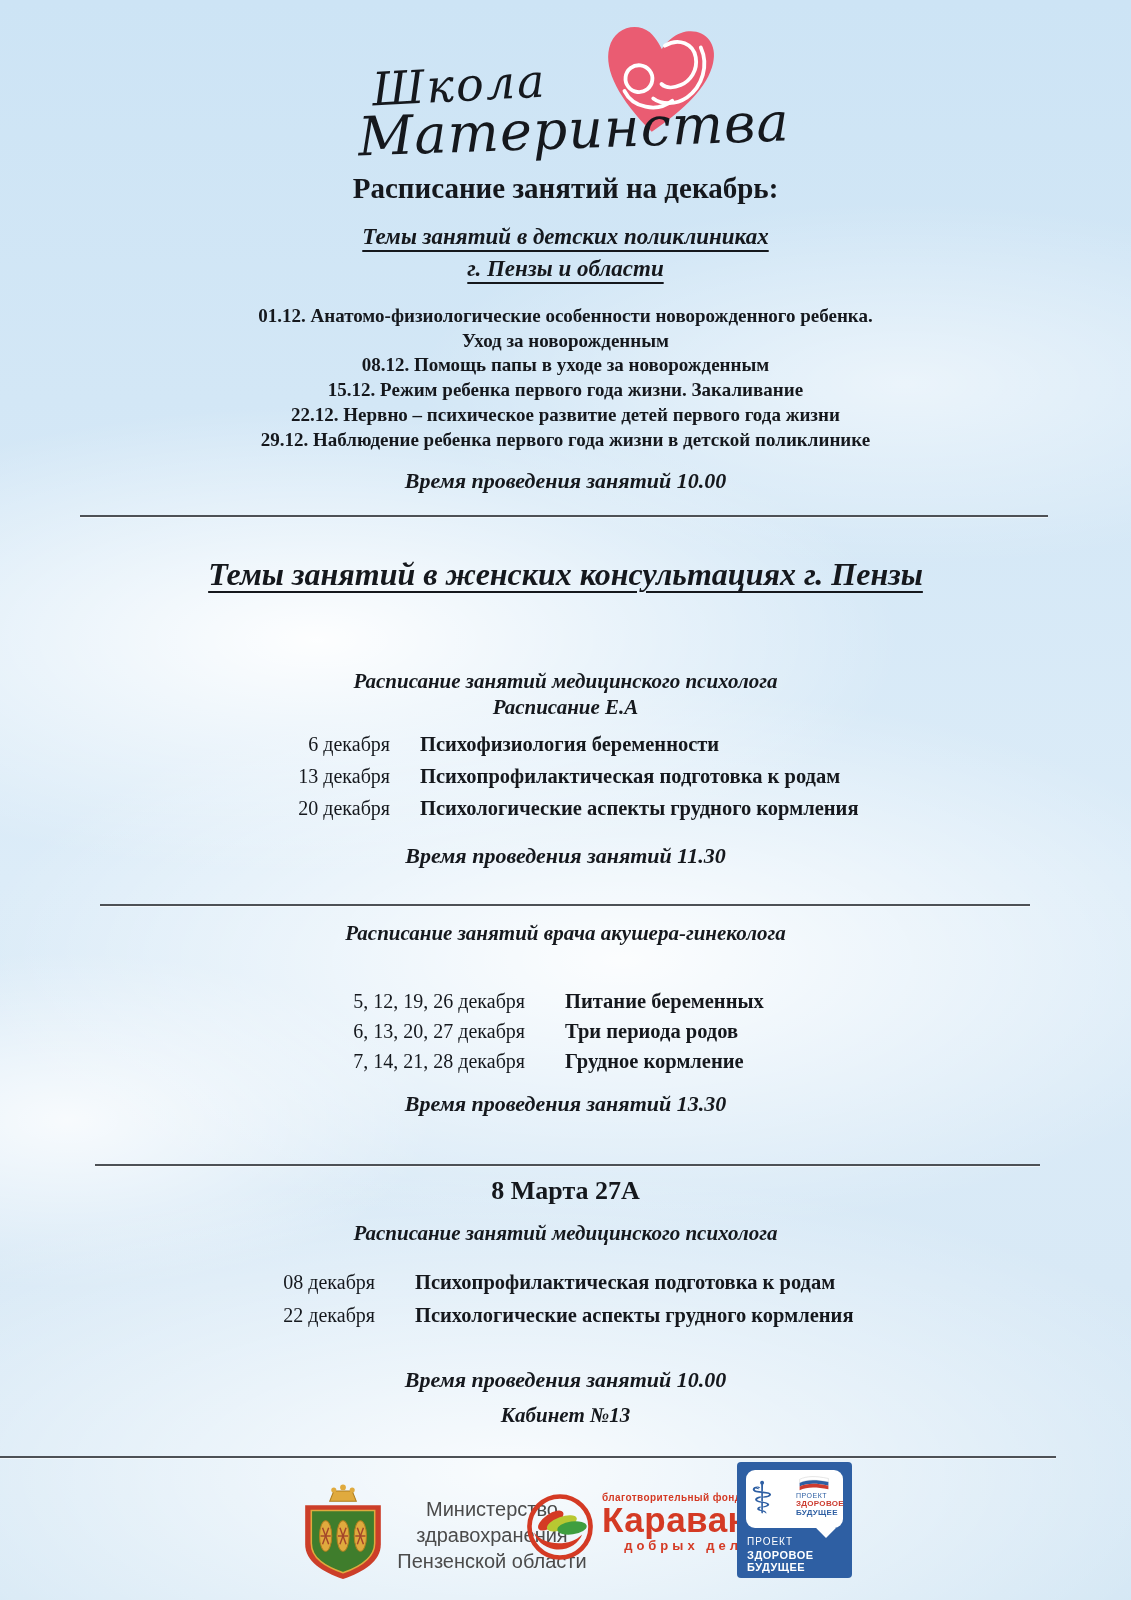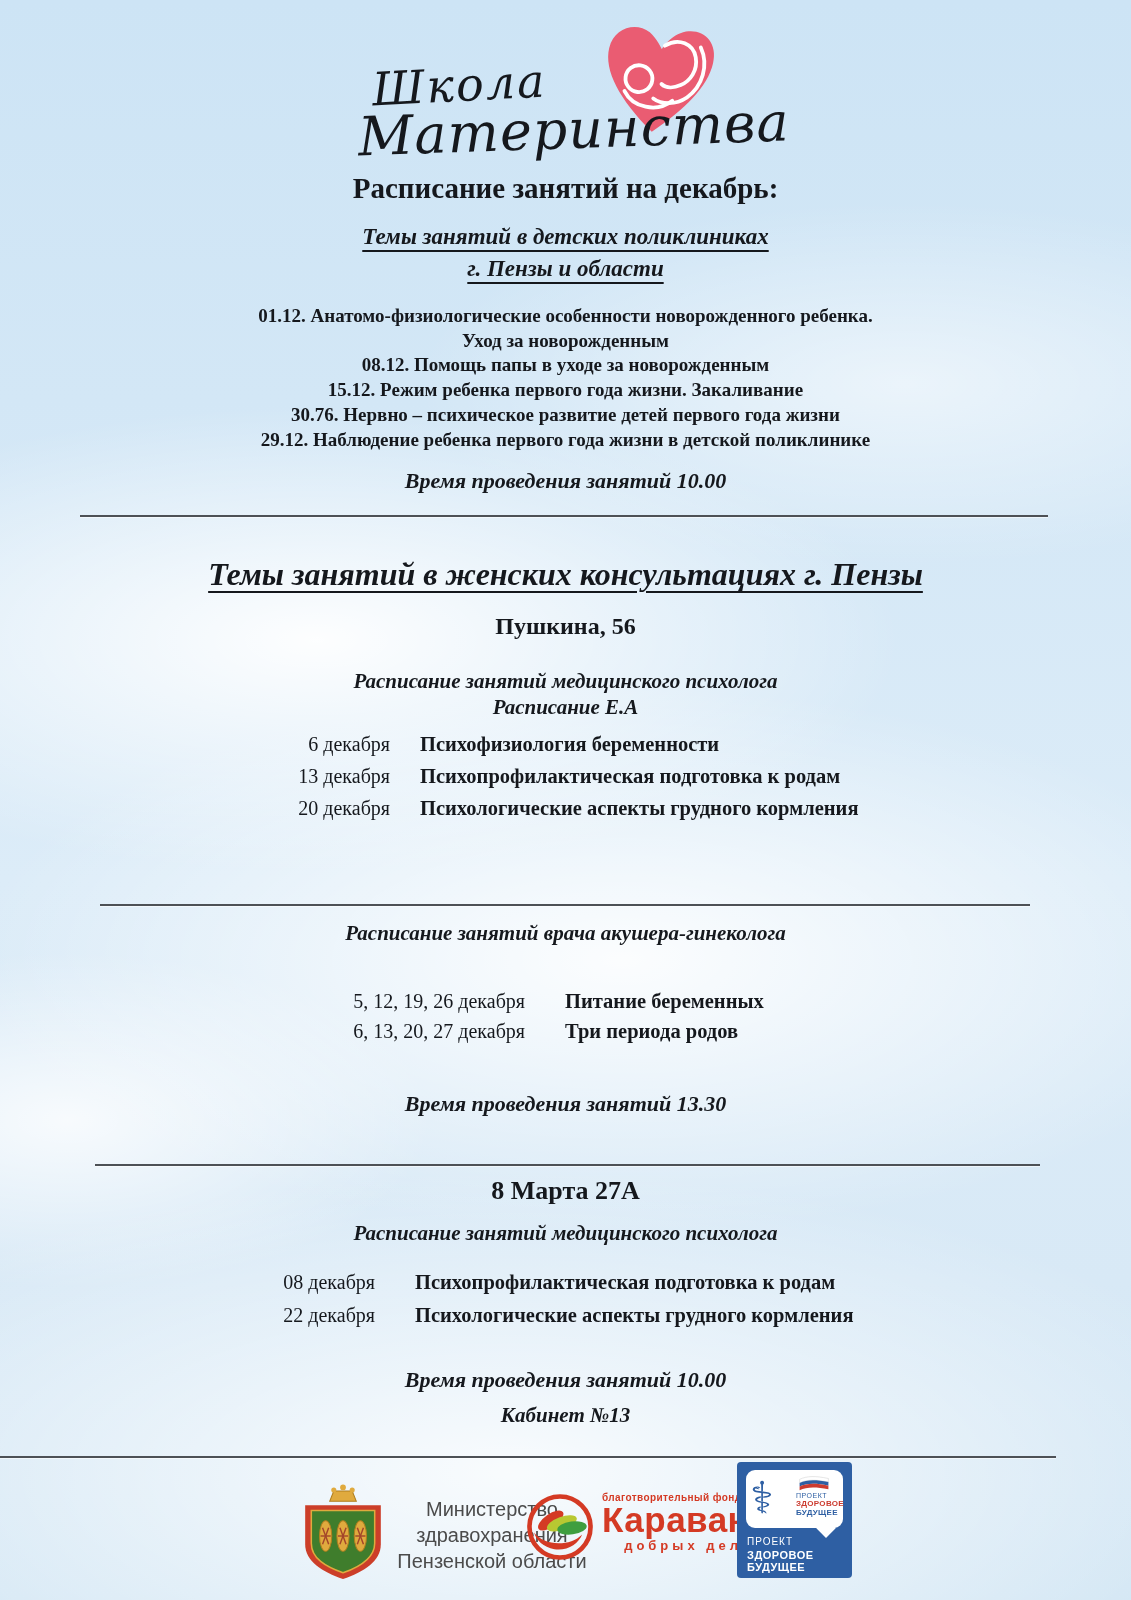--- a/index.html
+++ b/index.html
@@ -123,65 +123,69 @@
   </div>
   <div class="abs center h1b">
     <span class="bi underline">г. Пензы и области</span>
   </div>
 
   <div class="abs center child-list">
     <div>01.12.  Анатомо-физиологические особенности новорожденного ребенка.</div>
     <div>Уход за новорожденным</div>
     <div>08.12.  Помощь папы в уходе за новорожденным</div>
     <div>15.12.  Режим ребенка первого года жизни. Закаливание</div>
-    <div>30.76. Нервно – психическое развитие детей первого года жизни</div>
+    <div>22.12. Нервно – психическое развитие детей первого года жизни</div>
     <div>29.12. Наблюдение ребенка первого года жизни в детской поликлинике</div>
   </div>
 
   <div class="abs center time-note time1 bi">Время проведения занятий 10.00</div>
 
   <div class="hr hr1"></div>
 
   <div class="abs center h-women">
     <span class="bi underline">Темы занятий в женских консультациях г. Пензы</span>
   </div>
 
-  <div class="abs center addr-pushkina">Пушкина, 56</div>
 
   <div class="abs center pt1 bi">Расписание занятий медицинского психолога</div>
   <div class="abs center pt2 bi">Расписание Е.А</div>
 
   <div class="sched-table t-pushkina">
     <div class="sched-row">
       <span class="sched-date">6 декабря</span>
       <span class="sched-topic">Психофизиология беременности</span>
     </div>
     <div class="sched-row">
       <span class="sched-date">13 декабря</span>
       <span class="sched-topic">Психопрофилактическая подготовка к родам</span>
     </div>
     <div class="sched-row">
       <span class="sched-date">20 декабря</span>
       <span class="sched-topic">Психологические аспекты грудного кормления</span>
     </div>
   </div>
 
+  <div class="abs center time-note time2 bi">Время проведения занятий 11.30</div>
 
   <div class="hr hr2"></div>
 
   <div class="abs center obgyn-title bi">Расписание занятий врача акушера-гинеколога</div>
 
   <div class="sched-table t-obgyn">
     <div class="sched-row">
       <span class="sched-date">5, 12, 19, 26 декабря</span>
       <span class="sched-topic">Питание беременных</span>
     </div>
     <div class="sched-row">
       <span class="sched-date">6, 13, 20, 27 декабря</span>
       <span class="sched-topic">Три периода родов</span>
+    </div>
+    <div class="sched-row">
+      <span class="sched-date">7, 14, 21, 28 декабря</span>
+      <span class="sched-topic">Грудное кормление</span>
     </div>
   </div>
 
   <div class="abs center time-note time3 bi">Время проведения занятий 13.30</div>
 
   <div class="hr hr3"></div>
 
   <div class="abs center addr-marta">8 Марта 27А</div>
   <div class="abs center marta-title bi">Расписание занятий медицинского психолога</div>
 

